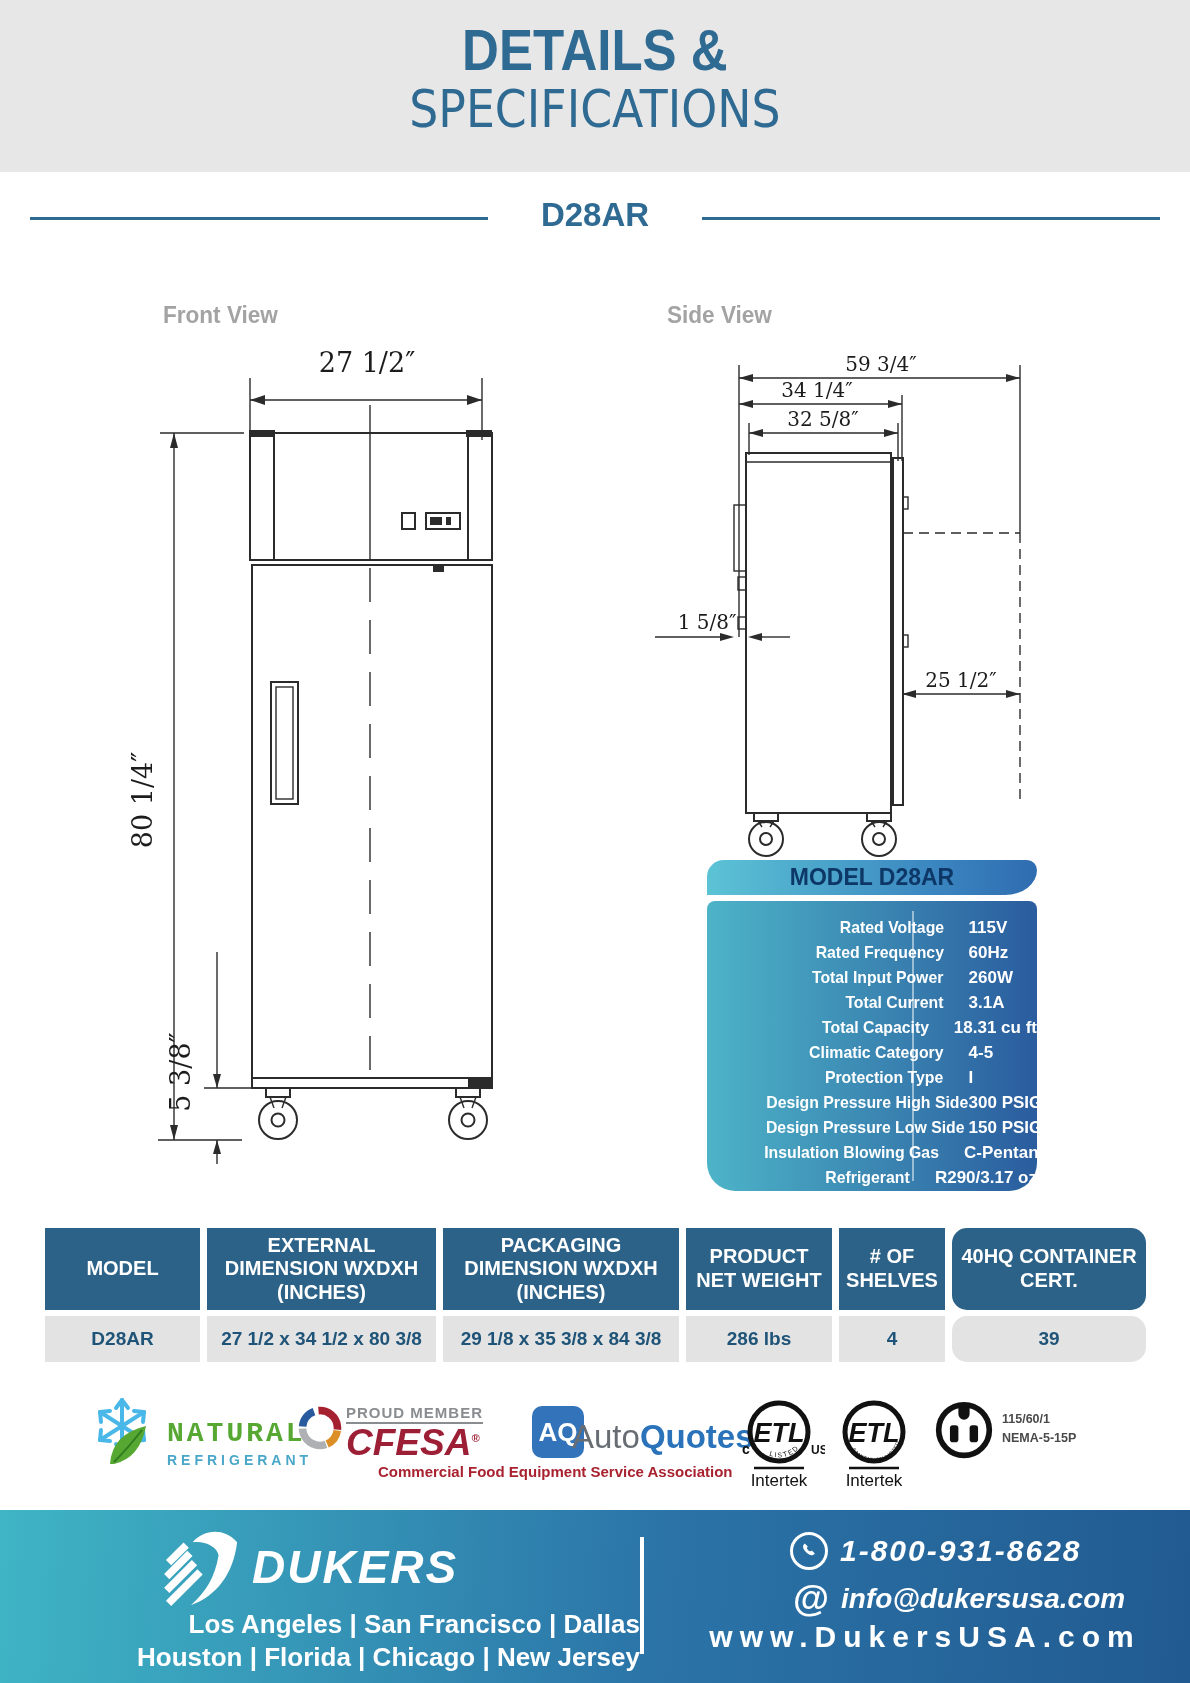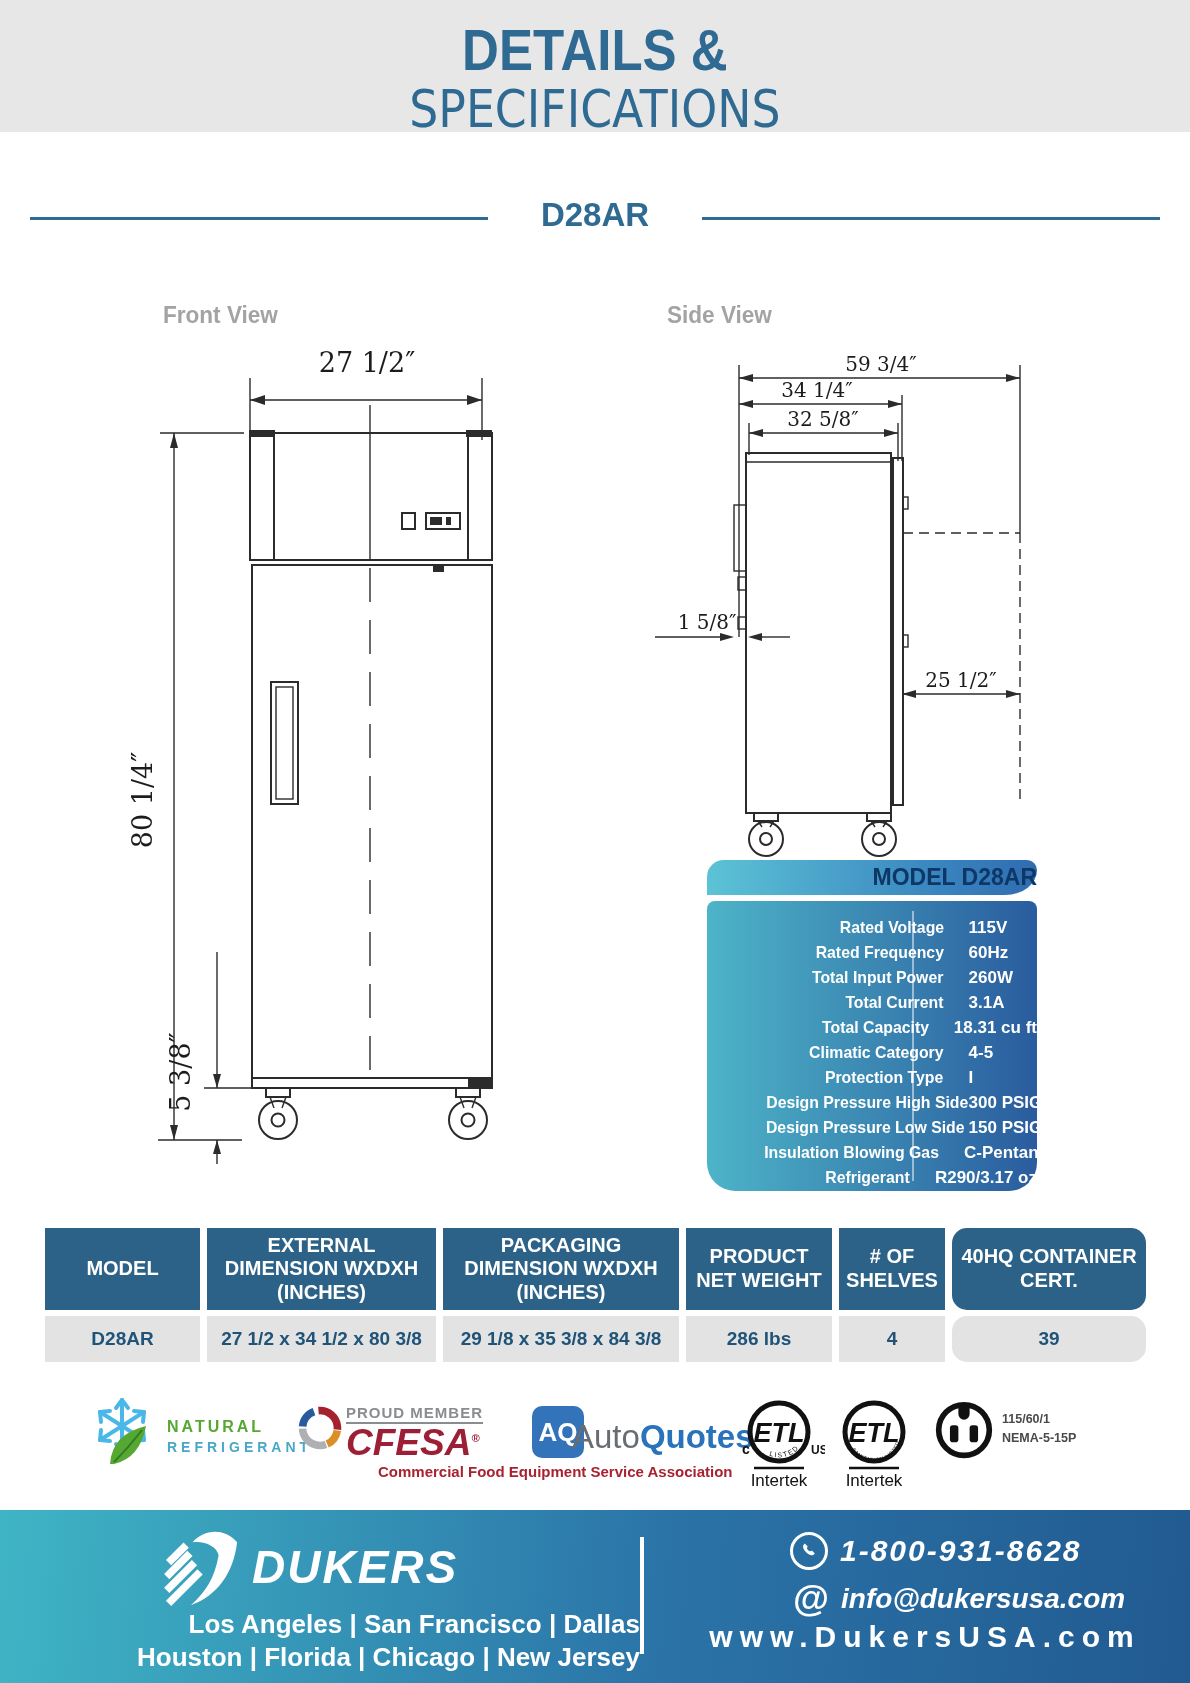--- a/index.html
+++ b/index.html
@@ -2,42 +2,42 @@
 <html><head>
 <meta charset="utf-8">
 <style>
   html,body{margin:0;padding:0;background:#fff;}
   .page{position:relative;width:1190px;height:1683px;background:#ffffff;overflow:hidden;
         font-family:"Liberation Sans",sans-serif;}
   .abs{position:absolute;}
   .cx{display:inline-block;transform:scaleX(.88);transform-origin:50% 50%;}
 
   
-  .masthead{left:0;top:0;width:1190px;height:132px;background:#e7e7e7;text-align:center;}
+  .masthead{left:0;top:0;width:1190px;height:172px;background:#e7e7e7;text-align:center;}
   .mh1{margin-top:20px;font-size:58px;font-weight:bold;color:#2f6a92;line-height:1.05;}
   .mh2{font-family:"DejaVu Sans",sans-serif;font-size:52px;font-weight:normal;color:#2f6a92;line-height:1.1;}
 
   
   .model-title{left:0;top:196px;width:1190px;text-align:center;font-size:33px;font-weight:bold;color:#2f6a92;}
   .hr{top:217px;height:3px;background:#2f6a92;}
   .hr.left{left:30px;width:458px;}
   .hr.right{left:702px;width:458px;}
 
   .viewlabel{font-size:24px;font-weight:bold;color:#a3a3a3;transform:scaleX(.94);transform-origin:0 0;}
 
   
   svg text.dim{font-family:"DejaVu Serif",serif;font-size:27px;fill:#1c1c1c;}
   svg text.dim2{font-family:"DejaVu Serif",serif;font-size:20px;fill:#1c1c1c;}
   .ln{stroke:#2b2b2b;stroke-width:2;fill:none;}
   .lt{stroke:#2b2b2b;stroke-width:1.4;fill:none;}
   .ar{fill:#2b2b2b;stroke:none;}
 
   
   .spec-panel{left:707px;top:860px;width:330px;}
-  .spec-band{height:35px;line-height:35px;text-align:right;font-size:23px;font-weight:bold;color:#0c3766;
+  .spec-band{height:35px;line-height:35px;text-align:center;font-size:23px;font-weight:bold;color:#0c3766;
              background:linear-gradient(90deg,#5cc3d5,#3a85c0 70%,#2f6cb0);
              border-radius:20px 12px 38px 0 / 20px 12px 30px 0;}
   .spec-body{margin-top:6px;height:276px;padding-top:14px;position:relative;
              background:linear-gradient(90deg,#4db4c8,#2a5c9e);
              border-radius:8px 8px 28px 28px;}
   .spec-divider{position:absolute;left:62%;top:10px;bottom:10px;width:2px;background:rgba(255,255,255,.5);}
   .spec-row{display:flex;height:25px;align-items:center;color:#ffffff;font-weight:bold;font-size:17px;}
   .spec-label{width:62%;text-align:right;padding-right:12px;box-sizing:border-box;white-space:nowrap;margin-left:44px;}
   .spec-label span{display:inline-block;transform:scaleX(.93);transform-origin:100% 50%;}
   .spec-value{padding-left:13px;white-space:nowrap;}
@@ -46,21 +46,21 @@
   .spec-table{left:45px;top:1228px;width:1101px;}
   .thead{display:flex;gap:7px;height:82px;}
   .thcell{background:#2d6288;color:#fff;font-weight:bold;font-size:20px;line-height:1.18;
           display:flex;align-items:center;justify-content:center;text-align:center;padding:2px 4px;box-sizing:border-box;}
   .trow{display:flex;gap:7px;height:46px;margin-top:6px;}
   .tdcell{background:#e3e3e3;color:#1f5478;font-weight:bold;font-size:19px;
           display:flex;align-items:center;justify-content:center;text-align:center;}
   .c0{width:155px;} .c1{width:229px;} .c2{width:236px;} .c3{width:146px;} .c4{width:106px;} .c5{flex:1;border-radius:15px;}
 
   
-  .nat-text1{font-size:16px;font-weight:bold;color:#56a832;letter-spacing:3px;}
+  .nat-text1{font-size:28px;font-weight:bold;color:#56a832;letter-spacing:3px;font-family:Liberation Mono, monospace;}
   .nat-text2{font-size:14px;font-weight:bold;color:#4aa7c8;letter-spacing:4px;margin-top:3px;}
   .cfesa-proud{font-size:15px;font-weight:bold;color:#8a8d90;letter-spacing:1px;border-bottom:2px solid #8a8d90;display:inline-block;padding-bottom:1px;}
   .cfesa-name{font-size:37px;font-weight:bold;font-style:italic;color:#9c1f35;line-height:1;}
   .cfesa-reg{font-size:11px;vertical-align:super;}
   .cfesa-sub{font-size:15px;font-weight:bold;color:#a8222f;margin-top:2px;white-space:nowrap;margin-left:32px;}
   .aq-box{width:52px;height:52px;border-radius:10px;background:#3273b9;color:#fff;font-size:26px;font-weight:bold;
           display:flex;align-items:center;justify-content:center;margin-left:24px;}
   .aq-name{font-size:33px;}
   .aq-gray{color:#676d73;} .aq-blue{color:#2a72ba;font-weight:bold;}
   .plug-text{font-size:12.5px;font-weight:bold;color:#4a4a4a;line-height:1.5;}

